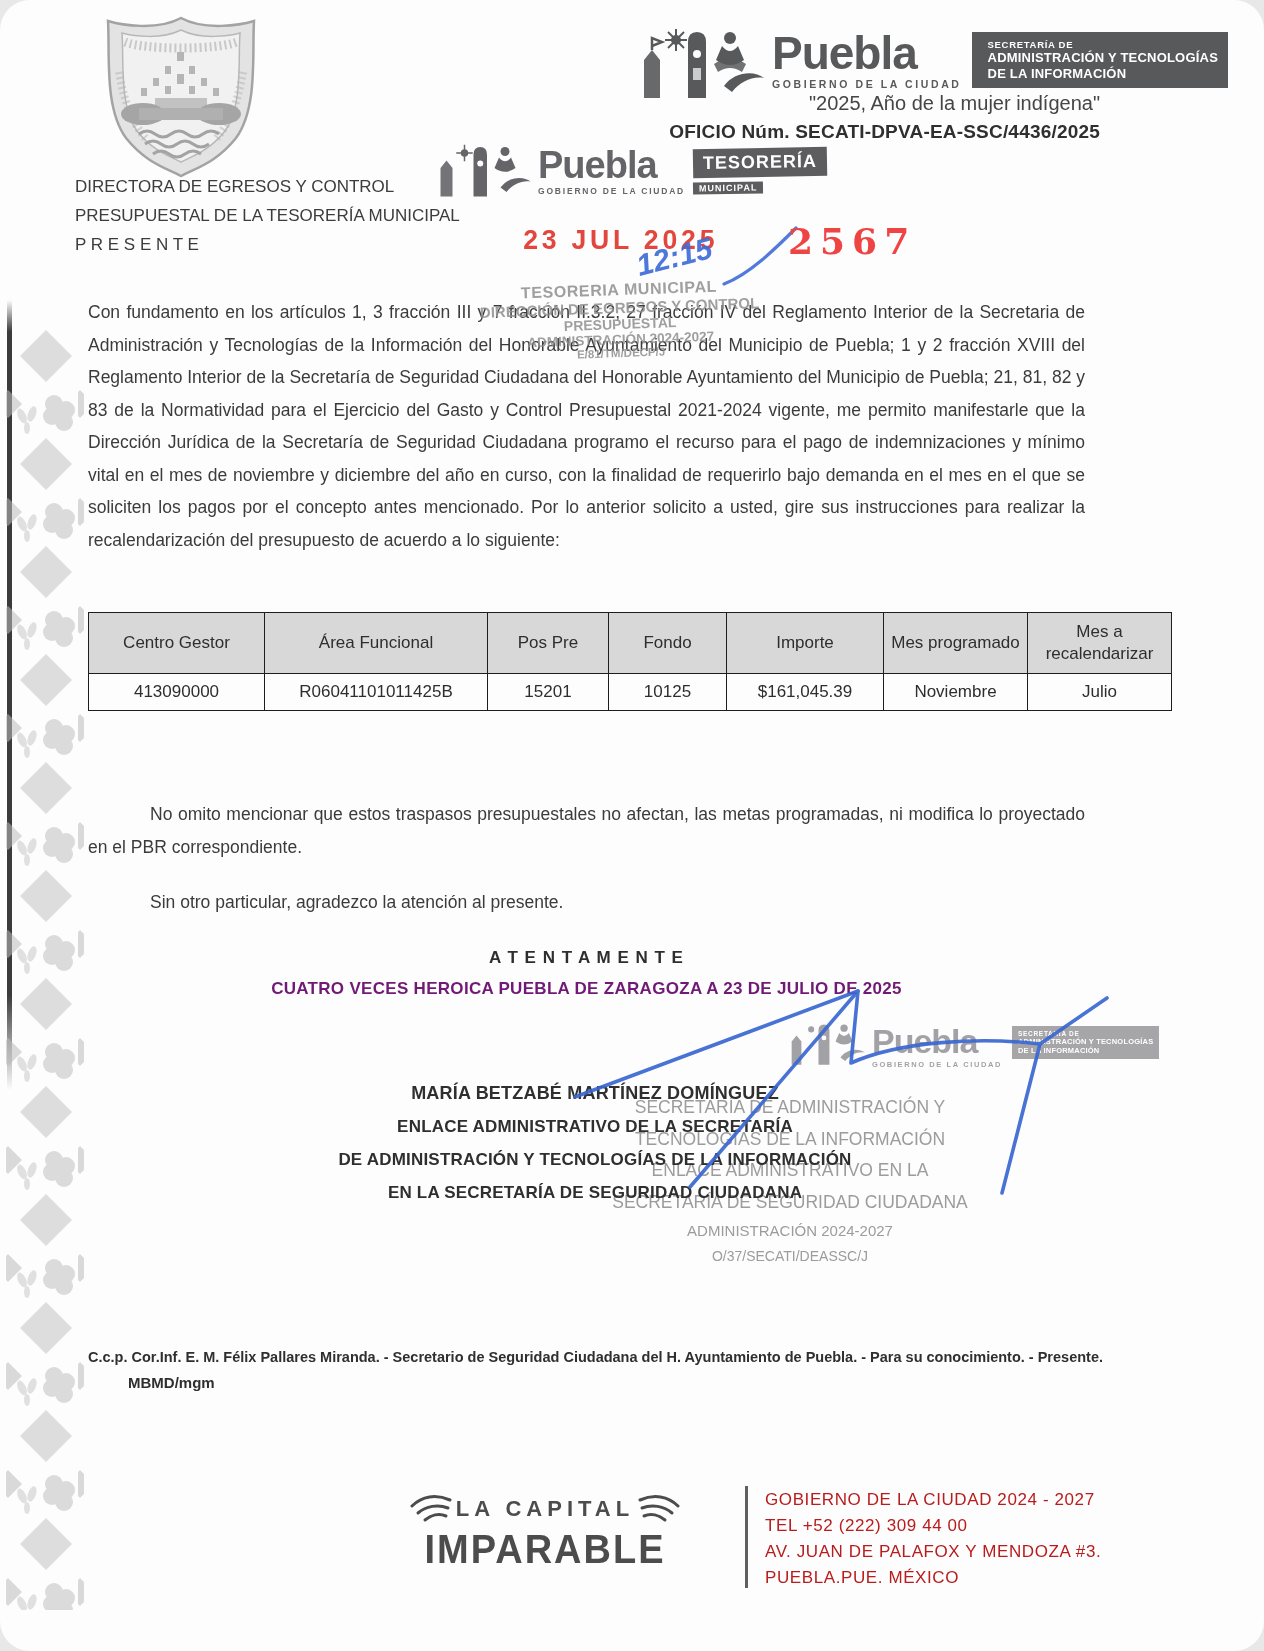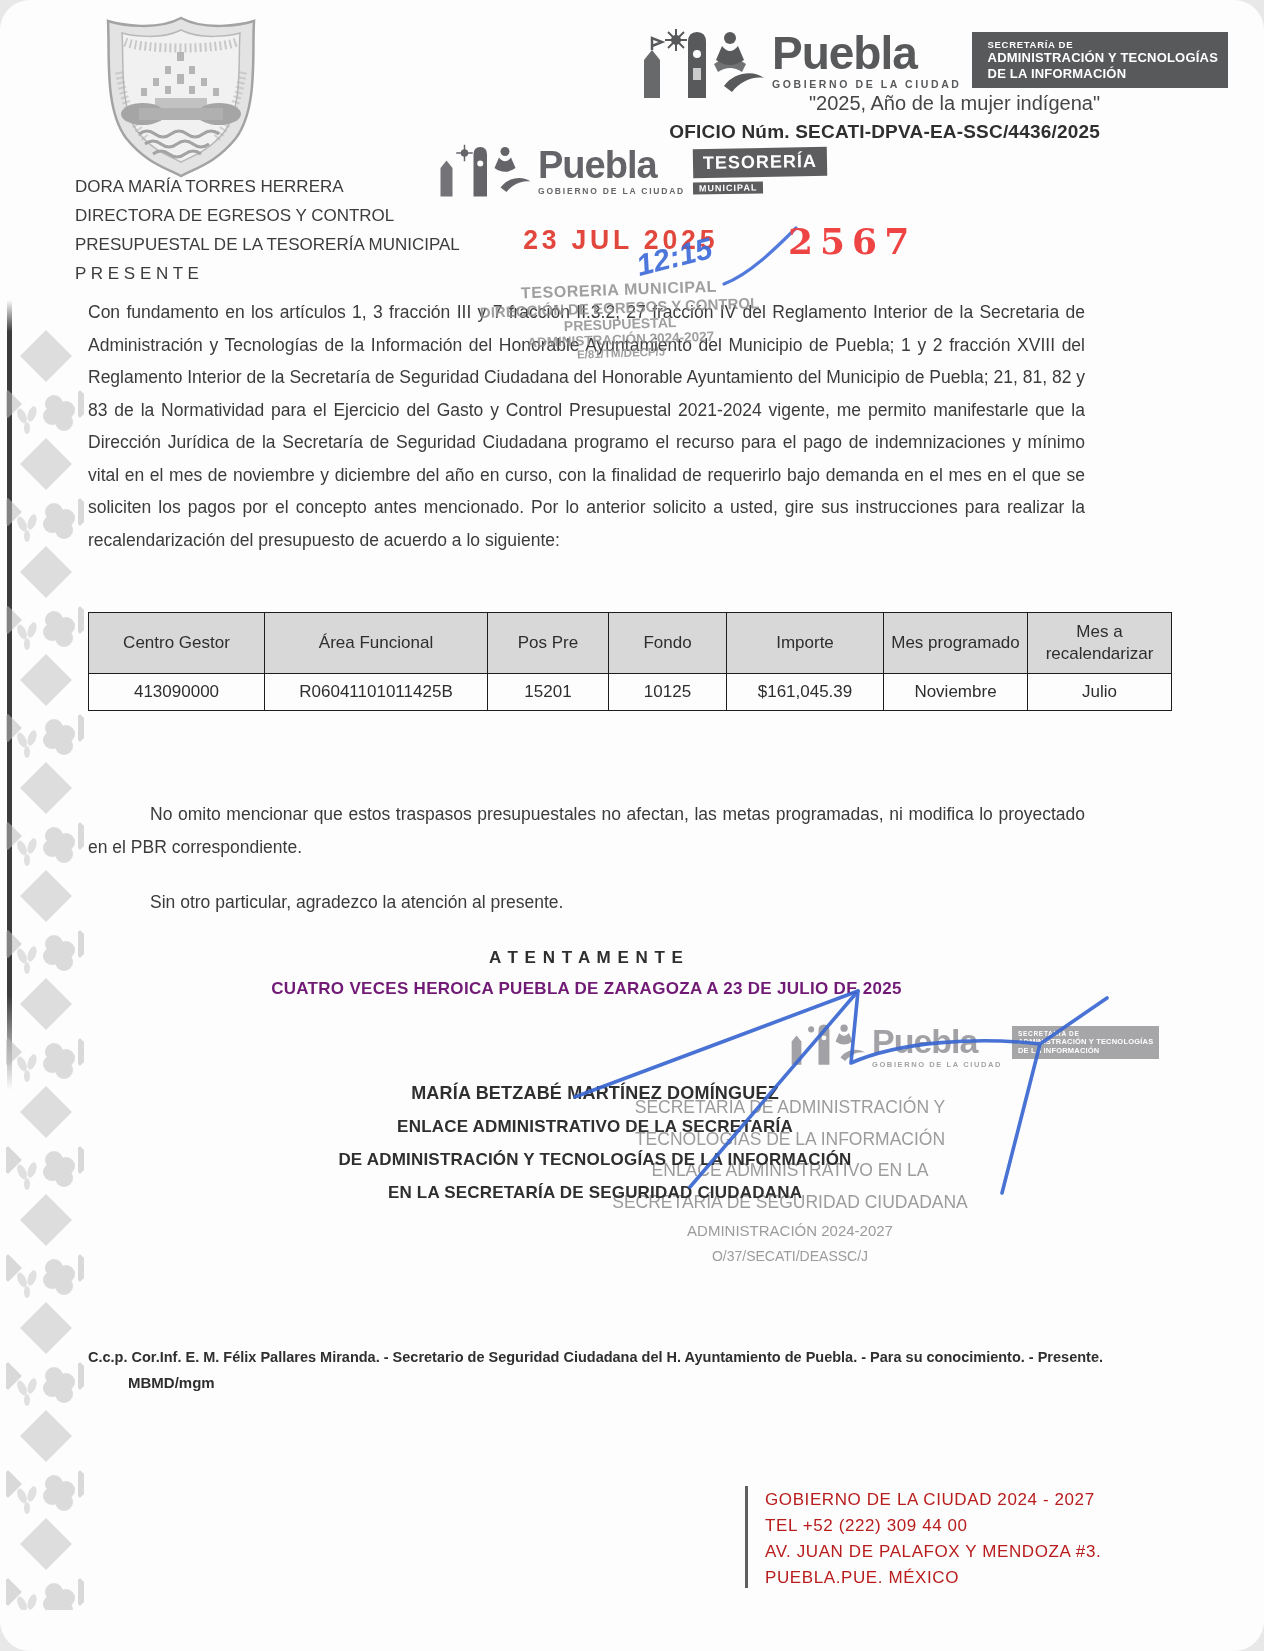--- a/index.html
+++ b/index.html
@@ -181,21 +181,20 @@
       <div class="bx1">SECRETARÍA DE</div>
       <div class="bx2">ADMINISTRACIÓN Y TECNOLOGÍAS</div>
       <div class="bx2">DE LA INFORMACIÓN</div>
     </div>
   </div>
 
   <div class="slogan">"2025, Año de la mujer indígena"</div>
   <div class="oficio">OFICIO Núm. SECATI-DPVA-EA-SSC/4436/2025</div>
 
   <div class="addressee">
-    <div>DORA MARÍA TORRES HERRERA</div>
     <div>DIRECTORA DE EGRESOS Y CONTROL</div>
     <div>PRESUPUESTAL DE LA TESORERÍA MUNICIPAL</div>
     <div>P R E S E N T E</div>
   </div>
 
   <div class="brand tes-stamp">
     <svg class="brand-icons" width="96" height="62" viewBox="0 0 128 80" fill="#55555a">
       <path d="M6,74 V36 l8,-10 8,10 V74 Z" opacity=".9"></path>
       <circle cx="38" cy="16" r="5"></circle>
       <g stroke="#55555a" stroke-width="2">
@@ -309,20 +308,40 @@
     <div class="sst">SECRETARÍA DE SEGURIDAD CIUDADANA</div>
     <div class="sst-sm">ADMINISTRACIÓN 2024-2027</div>
     <div class="sst-xs">O/37/SECATI/DEASSC/J</div>
   </div>
 
   <div class="ccp">
     <div class="ccp-1">C.c.p. Cor.Inf. E. M. Félix Pallares Miranda. - Secretario de Seguridad Ciudadana del H. Ayuntamiento de Puebla. - Para su conocimiento. - Presente.</div>
     <div class="ccp-2">MBMD/mgm</div>
   </div>
 
+  <div class="footer-logo">
+    <div class="capital-row">
+      <svg width="42" height="34" viewBox="0 0 42 34">
+        <g fill="none" stroke="#4c4c4c" stroke-width="3" stroke-linecap="round">
+          <path d="M40,8 C26,2 12,4 2,14"></path>
+          <path d="M38,16 C28,12 16,14 8,21"></path>
+          <path d="M36,24 C29,21 21,23 15,28"></path>
+        </g>
+      </svg>
+      <span class="capital-text">LA CAPITAL</span>
+      <svg width="42" height="34" viewBox="0 0 42 34">
+        <g fill="none" stroke="#4c4c4c" stroke-width="3" stroke-linecap="round">
+          <path d="M2,8 C16,2 30,4 40,14"></path>
+          <path d="M4,16 C14,12 26,14 34,21"></path>
+          <path d="M6,24 C13,21 21,23 27,28"></path>
+        </g>
+      </svg>
+    </div>
+    <div class="imparable">IMPARABLE</div>
+  </div>
   <div class="footer-divider"></div>
   <div class="footer-info">
     <div>GOBIERNO DE LA CIUDAD 2024 - 2027</div>
     <div>TEL +52 (222) 309 44 00</div>
     <div>AV. JUAN DE PALAFOX Y MENDOZA #3.</div>
     <div>PUEBLA.PUE. MÉXICO</div>
   </div>
 
 </div>
 

